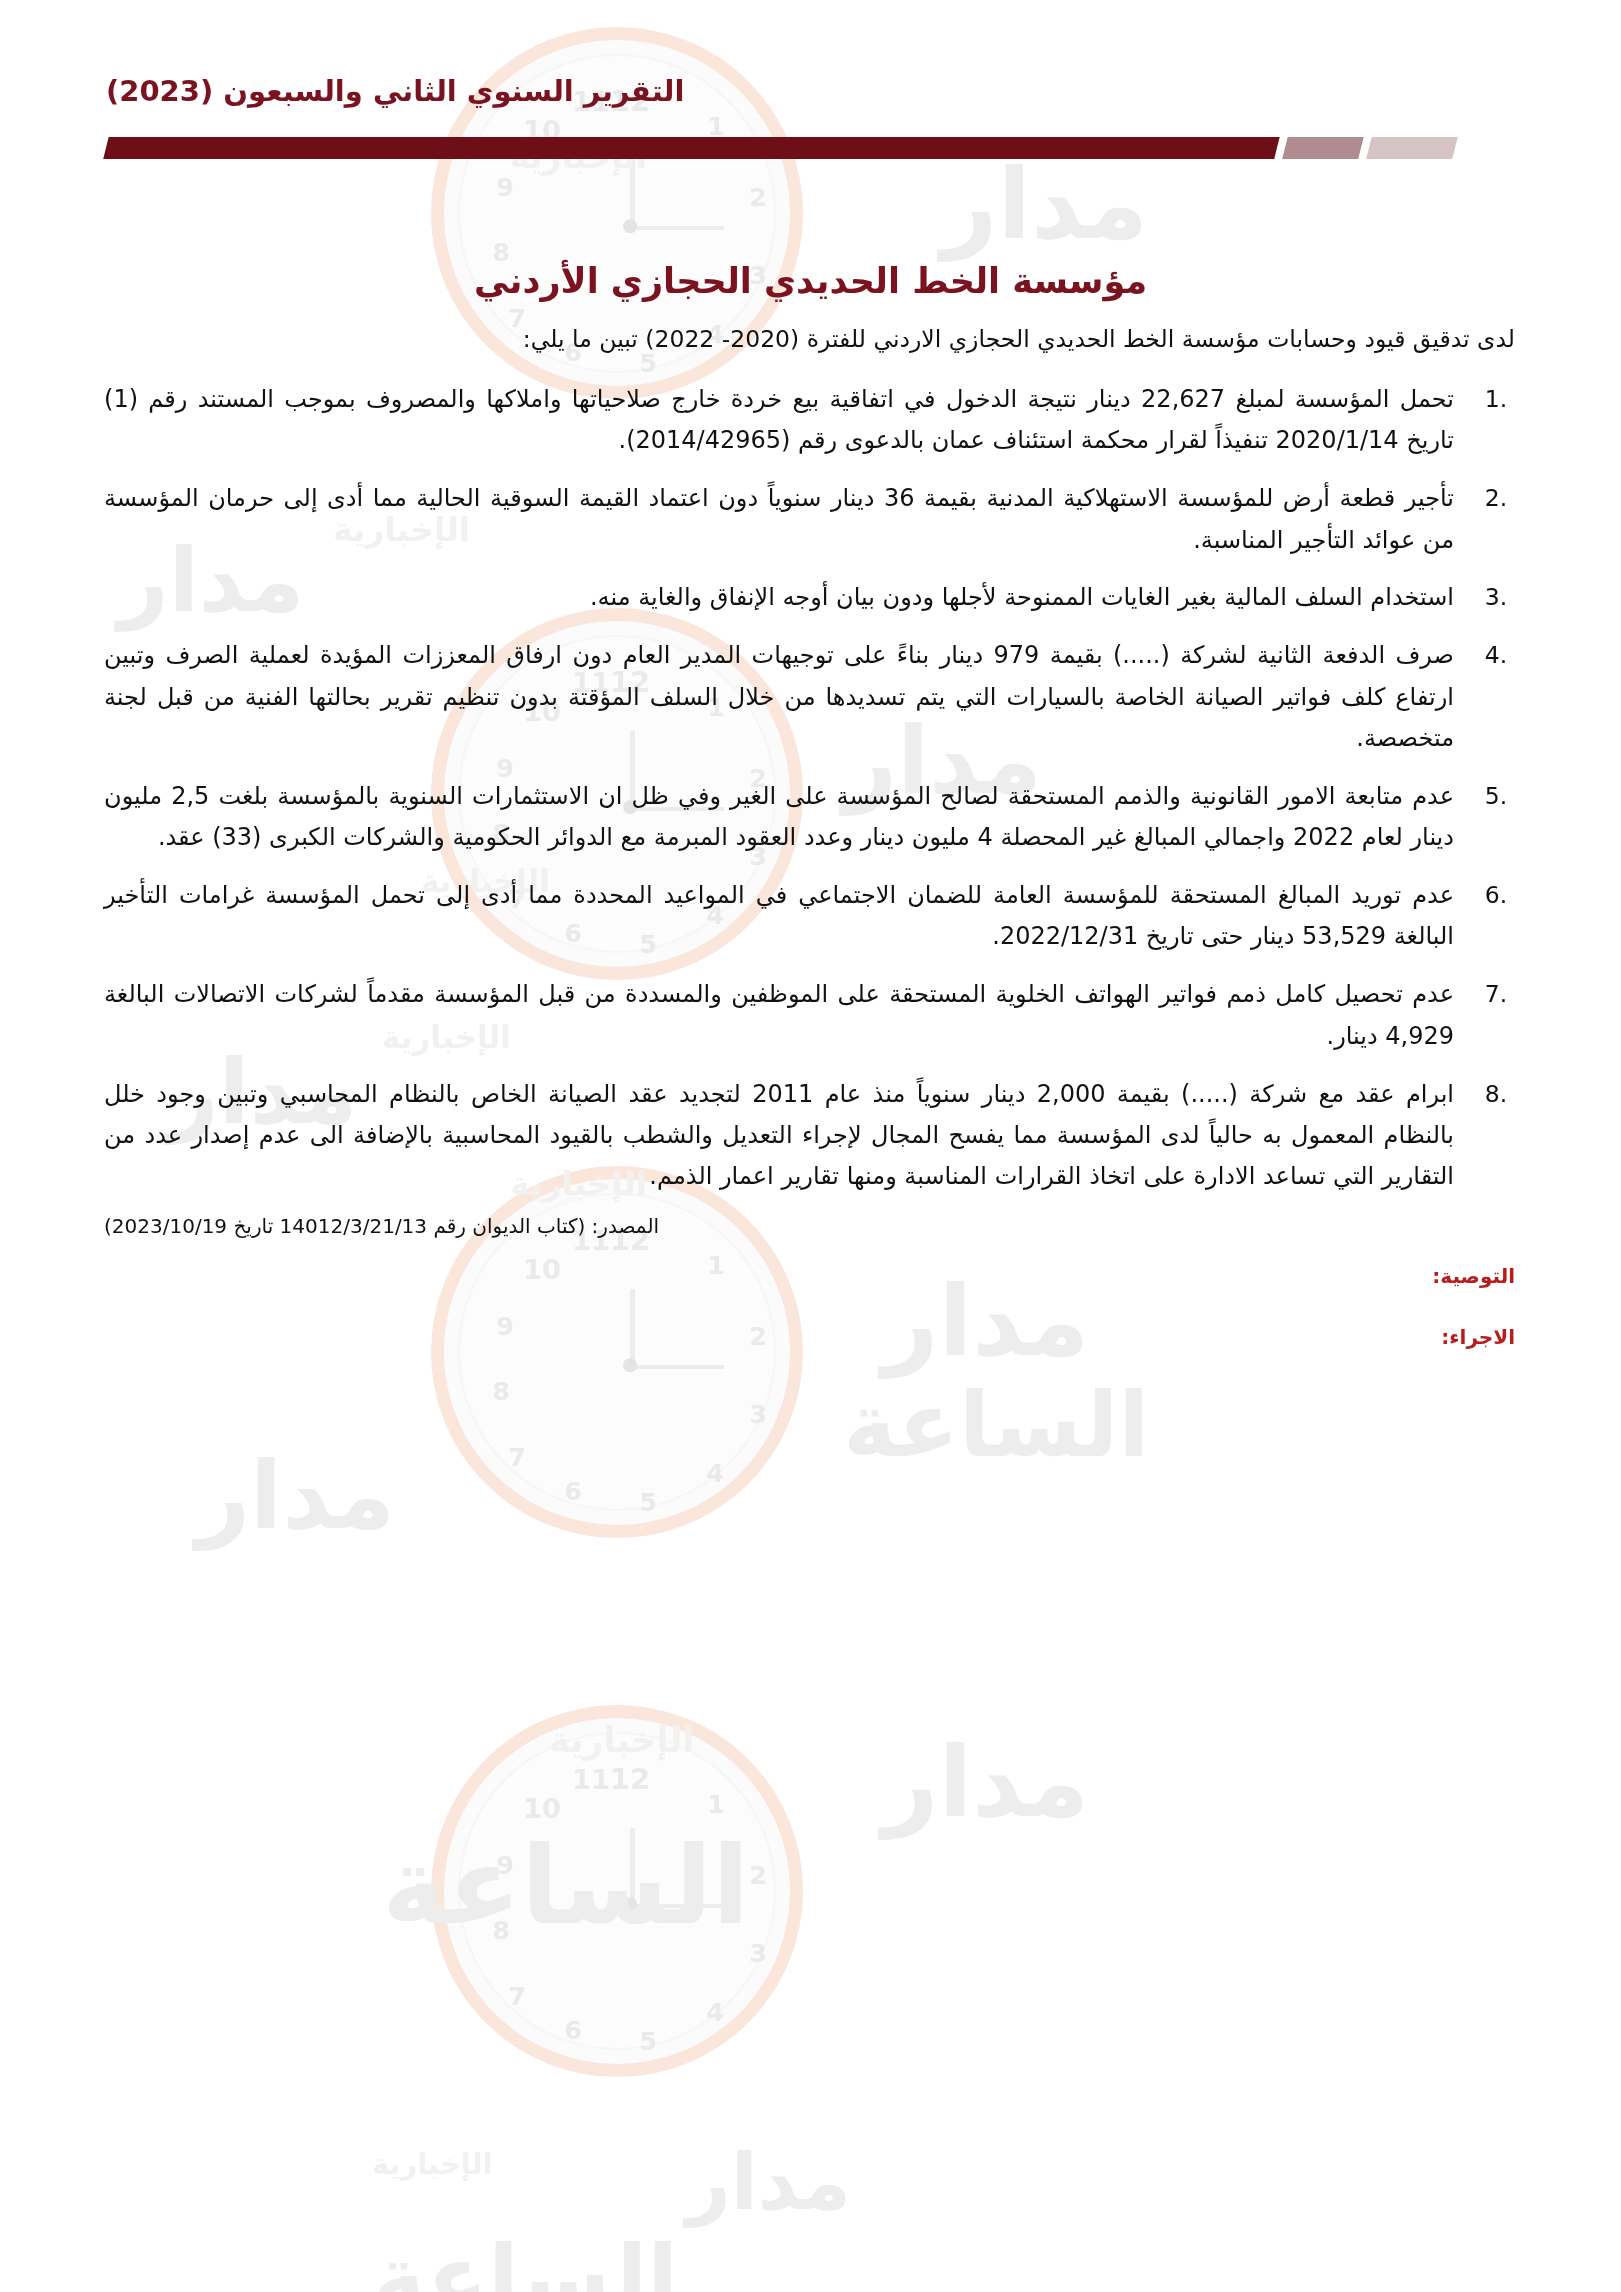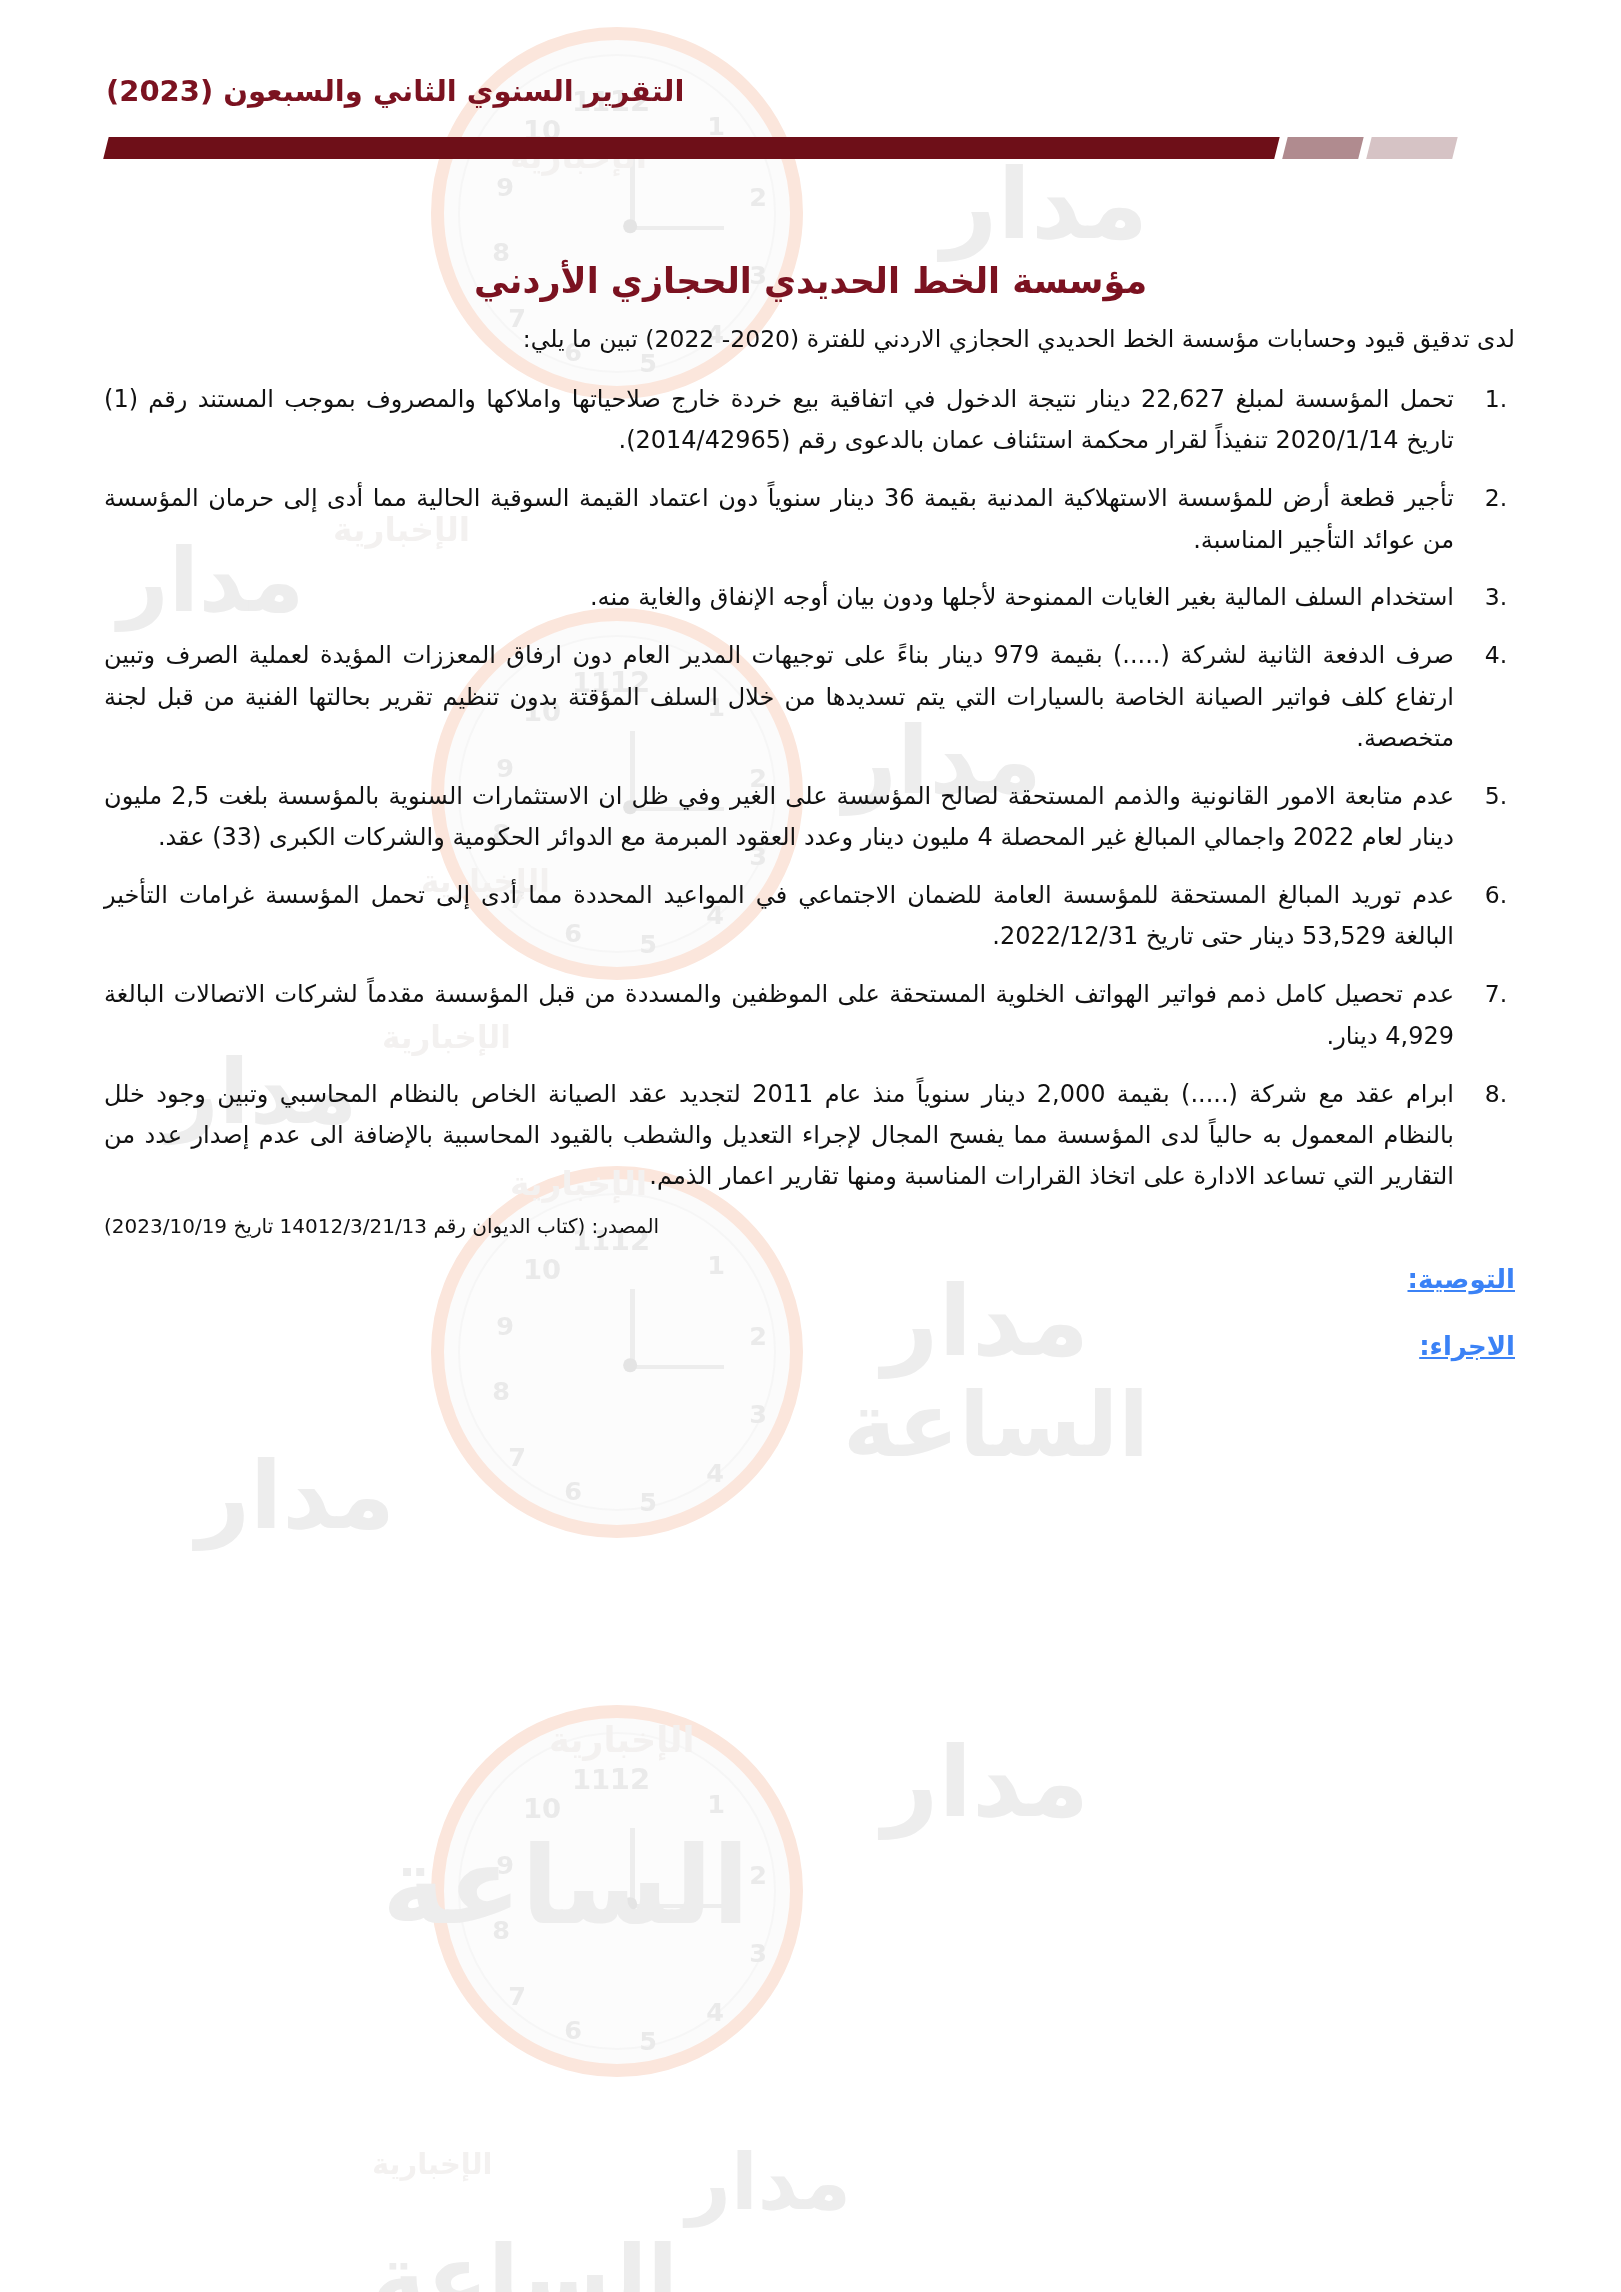--- a/index.html
+++ b/index.html
@@ -186,25 +186,24 @@
     margin: 3.9px 0 0 0;
     text-align: left;
     direction: rtl;
   }
 
   
   .section {
     margin-top: 25.5px;
   }
   .section-heading {
-    color: #3b82f6;
-    font-size: 26px;
+    color: #b91c1c;
+    font-size: 20px;
     font-weight: bold;
     margin: 0 0 5.9px 0;
-    text-decoration: underline;
   }
   .section-body {
     font-size: 23.5px;
     line-height: 1.6;
     color: #111111;
     margin: 0;
     text-align: justify;
     text-align-last: right;
   }
   .section.procedure { margin-top: 37px; }

